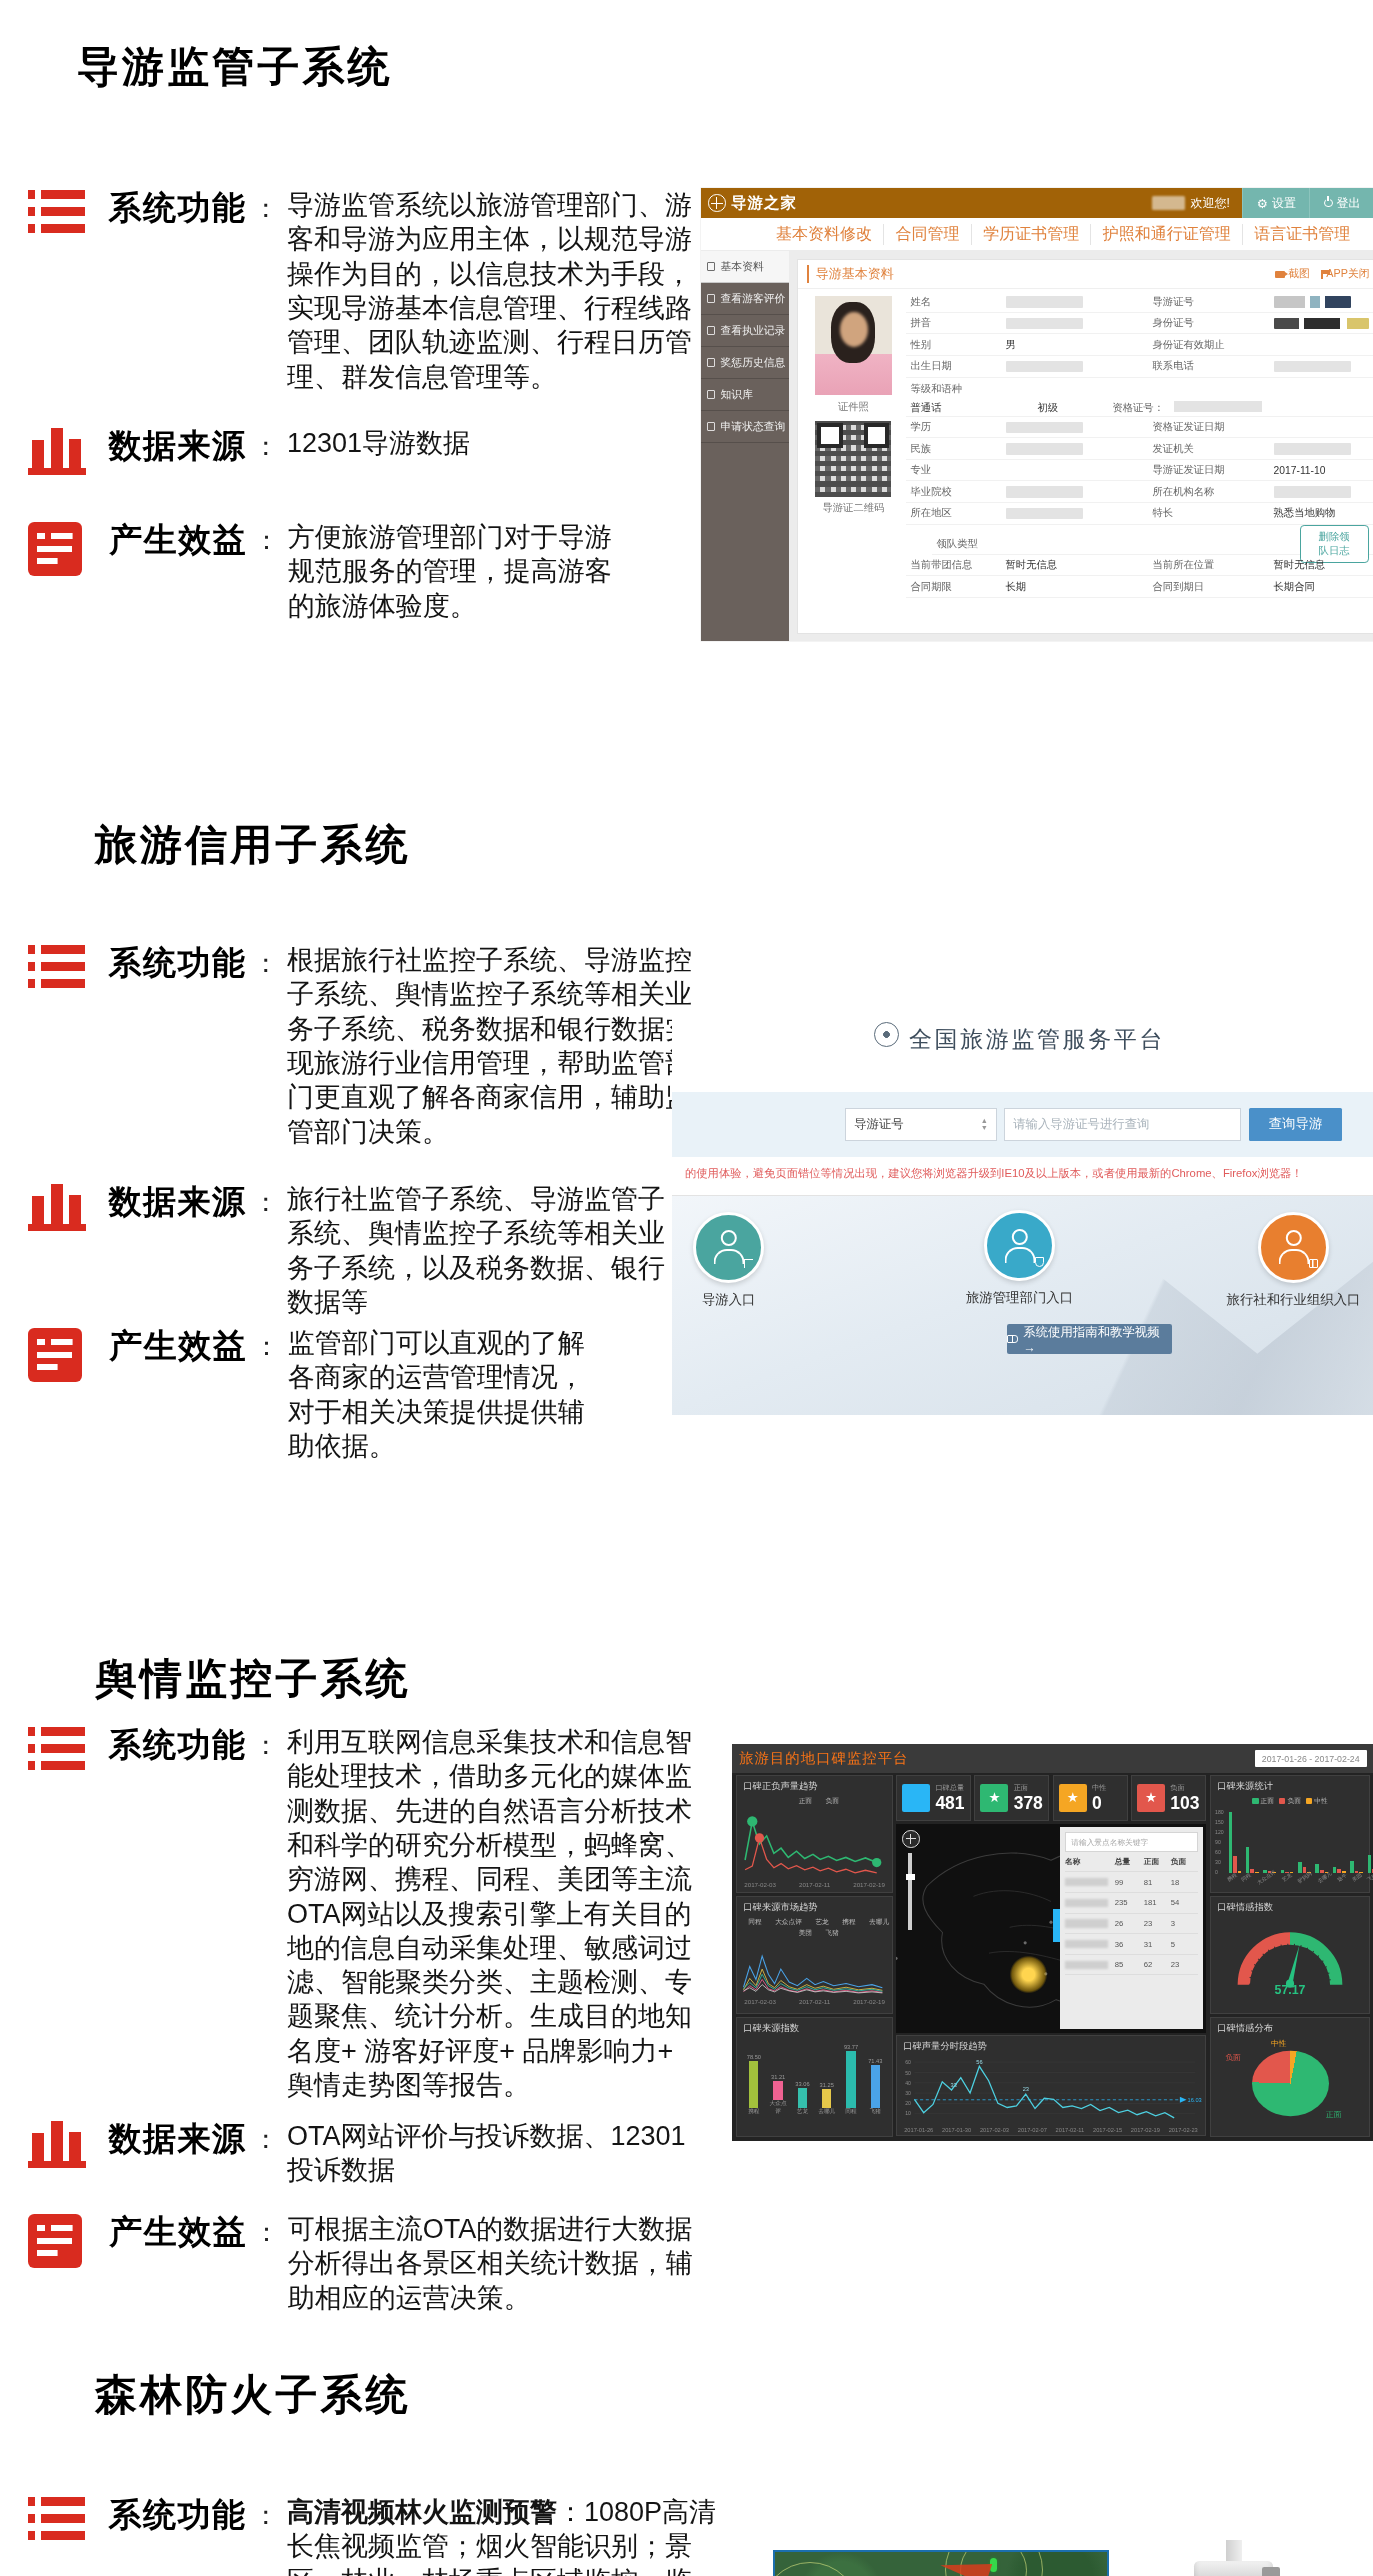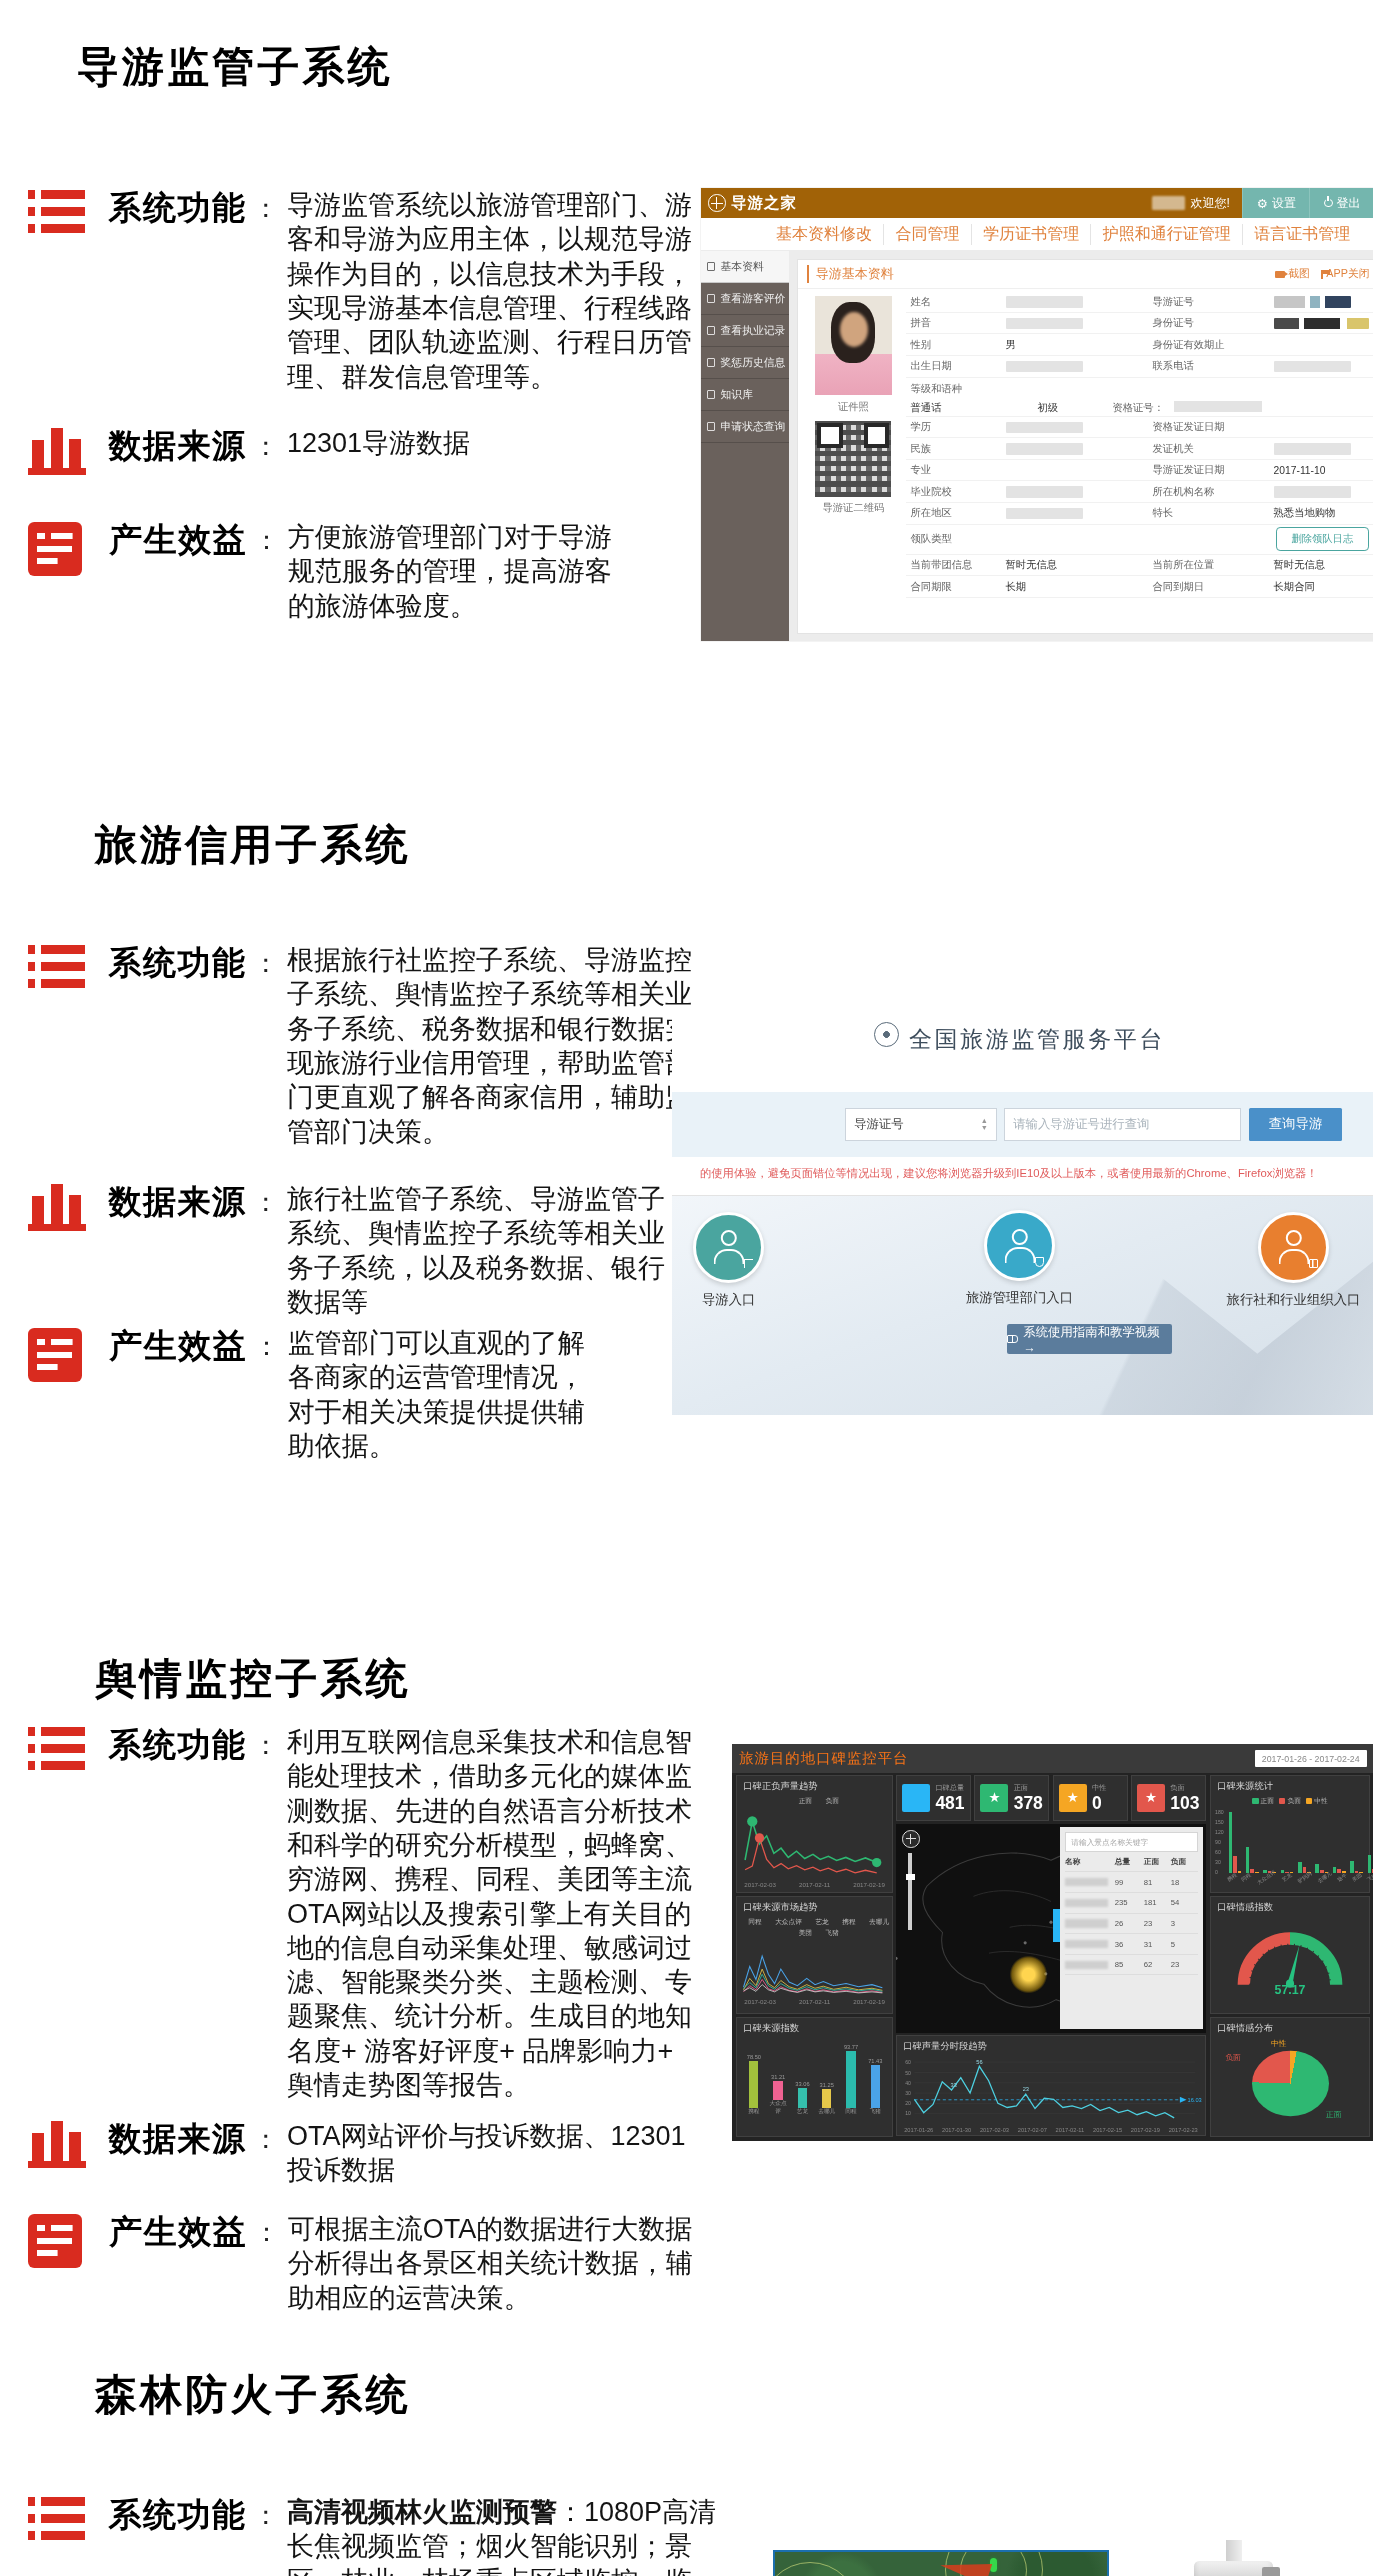--- a/index.html
+++ b/index.html
@@ -79,36 +79,36 @@
   .fv { color:#333; }
   .fv:empty::before { content:""; display:inline-block; width:77px; height:11.3px; background:#e3e3e3; border-radius:1px; filter:blur(0.6px); vertical-align:middle; }
   .rows-a .frow:nth-child(1) .fv2:empty::before { width:77px; background:linear-gradient(90deg,#c6c6c6 0 40%,transparent 40% 47%,#8fb3c0 47% 60%,transparent 60% 66%,#31445f 66% 100%); filter:blur(0.3px); }
   .rows-a .frow:nth-child(2) .fv2:empty::before { width:95px; background:linear-gradient(90deg,#4a4a4a 0 26%,transparent 26% 32%,#2e2e2e 32% 70%,transparent 70% 77%,#d9c56b 77% 100%); filter:blur(0.3px); }
   .grow { display:block; position:relative; height:39px; border-bottom:0.5px solid #f1f1f1; }
   .grow .fl { position:absolute; left:4.1px; top:4.1px; }
   .ga { position:absolute; left:4.1px; top:23px; color:#333; }
   .gb { position:absolute; left:131px; top:23px; color:#333; }
   .gc { position:absolute; left:206px; top:23px; color:#666; }
   .gchip { position:absolute; left:268px; top:23px; width:88px; height:11.3px; background:#e3e3e3; filter:blur(0.6px); }
-  .lrow { height:30px; }
+  .lrow { height:30px;margin-left:26px; }
   .del-btn { grid-column:4; justify-self:end; border:1px solid #4aa59f; color:#4aa59f; background:#fff; border-radius:4.1px; font-size:10.3px; padding:4.1px 14.4px; cursor:pointer; font-family:inherit; }
 
   
   .s2 { left:672px; top:188px; width:701px; height:410px; box-shadow:none; }
   .s2-top { height:87px; position:relative; background:#fff; }
   .s2-logo { position:absolute; left:202px; top:16.5px; width:25px; height:25px; border:1.5px solid #5a6b7a; border-radius:50%;
       background: radial-gradient(circle,#5a6b7a 0 3.1px,transparent 3.6px) 50% 50%/100% 100%; }
   .s2-title { position:absolute; left:237px; top:18.5px; font-size:23px; color:#3d4d5c; letter-spacing:2.6px; }
   .s2-band { position:absolute; top:87px; left:0; width:100%; height:65px; background:#e9f2f8; }
   .s2-select { position:absolute; left:173px; top:15.5px; width:152px; height:33px; background:#fff; border:0.5px solid #ccd4dc; font-size:12.4px; color:#444; display:flex; align-items:center; padding:0 8.2px; cursor:pointer; }
   .s2-select i { margin-left:auto; color:#999; font-style:normal; font-size:7.2px; line-height:7.2px; }
   .s2-input { position:absolute; left:332px; top:15.5px; width:237px; height:33px; background:#fff; border:0.5px solid #ccd4dc; font-size:12.4px; padding:0 8.2px; color:#ec4899; font-family:inherit; }
   .s2-input::placeholder { color:#aab4bc; }
   .s2-btn { position:absolute; left:577px; top:15.5px; width:93px; height:33px; background:#4a90c9; color:#fff; border:none; font-size:13.4px; border-radius:1.5px; cursor:pointer; font-family:inherit; }
-  .s2-notice { position:absolute; left:13px; top:161px; font-size:11.3px; color:#e05b5b; white-space:nowrap;margin-left:15px; }
+  .s2-notice { position:absolute; left:13px; top:161px; font-size:11.3px; color:#e05b5b; white-space:nowrap; }
   .s2-area { position:absolute; left:0; top:190px; width:100%; height:220px; border-top:0.5px solid #e3e3e3;
       background: linear-gradient(160deg,#f2f6fa 0%,#e3ebf2 45%,#d5dfe8 100%); }
   .s2-area::before { content:""; position:absolute; right:0; bottom:0; width:55%; height:70%; background:linear-gradient(115deg,transparent 40%,#c9d3dd 41%,#bfc9d4 70%,#d4dce4 100%); clip-path:polygon(20% 100%,45% 10%,70% 60%,100% 0,100% 100%,0 100%); opacity:.7; }
   .entry { position:absolute; text-align:center; cursor:pointer; }
   .e1 { left:7.7px; top:15.5px; width:98px; }
   .e2 { left:270px; top:14px; width:155px; }
   .e3 { left:544px; top:15.5px; width:155px; }
   .circle { width:71px; height:71px; border-radius:50%; margin:0 auto; border:3.1px solid #fff; box-shadow:0 2.1px 5.2px rgba(0,0,0,.15); position:relative; }
   .c1 { background:#4aa59f; } .c2 { background:#39a9c9; } .c3 { background:#e87f2f; }
   .person { position:absolute; left:50%; top:50%; transform:translate(-50%,-50%); width:36px; height:34px; }

